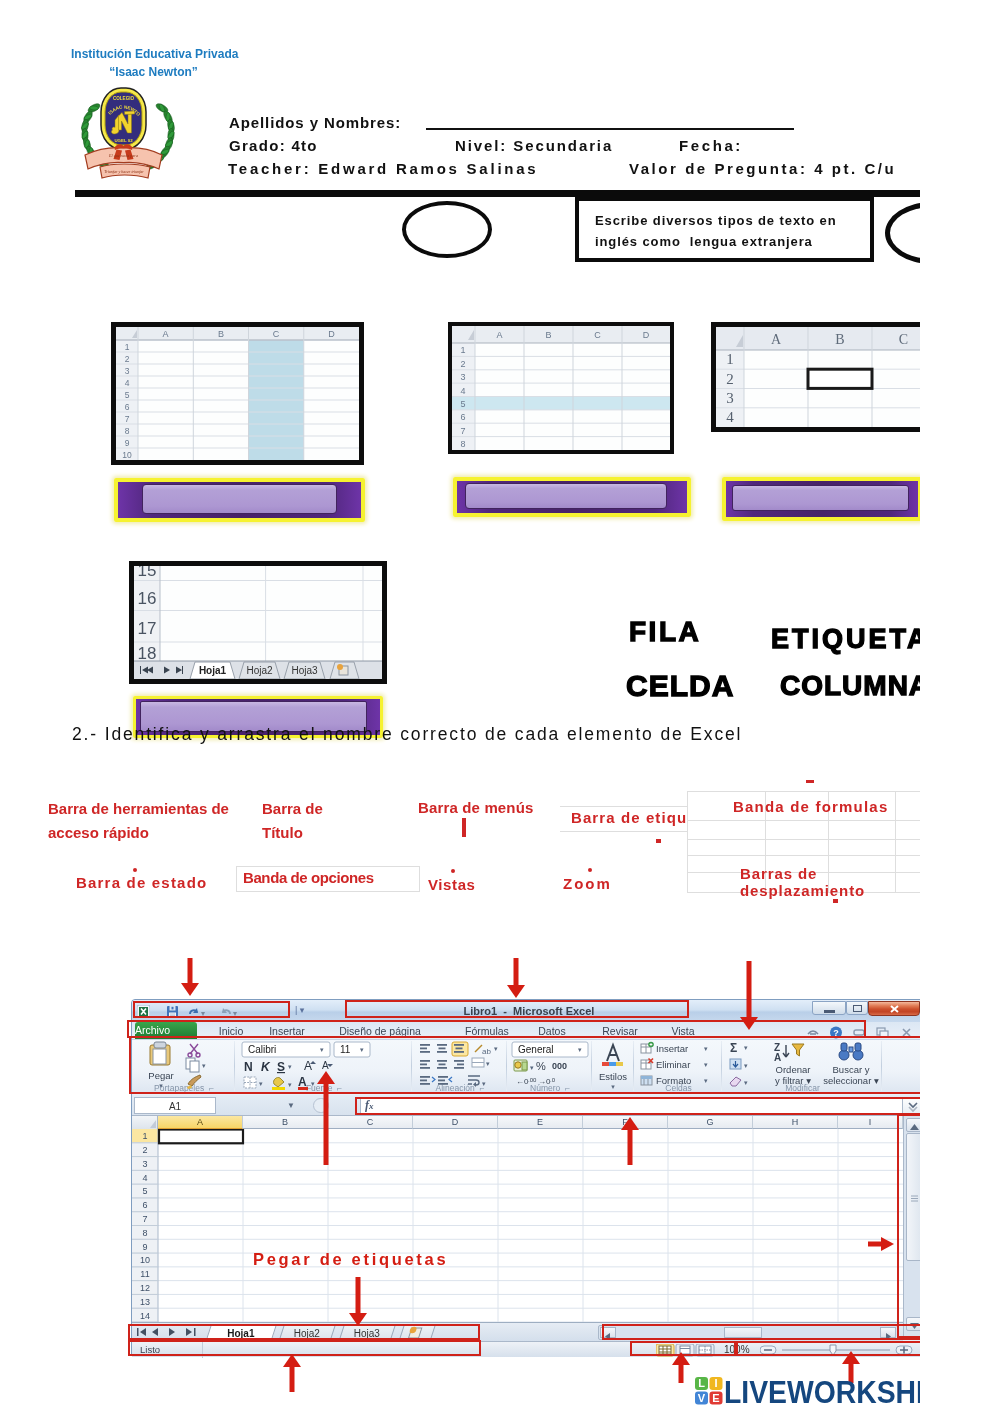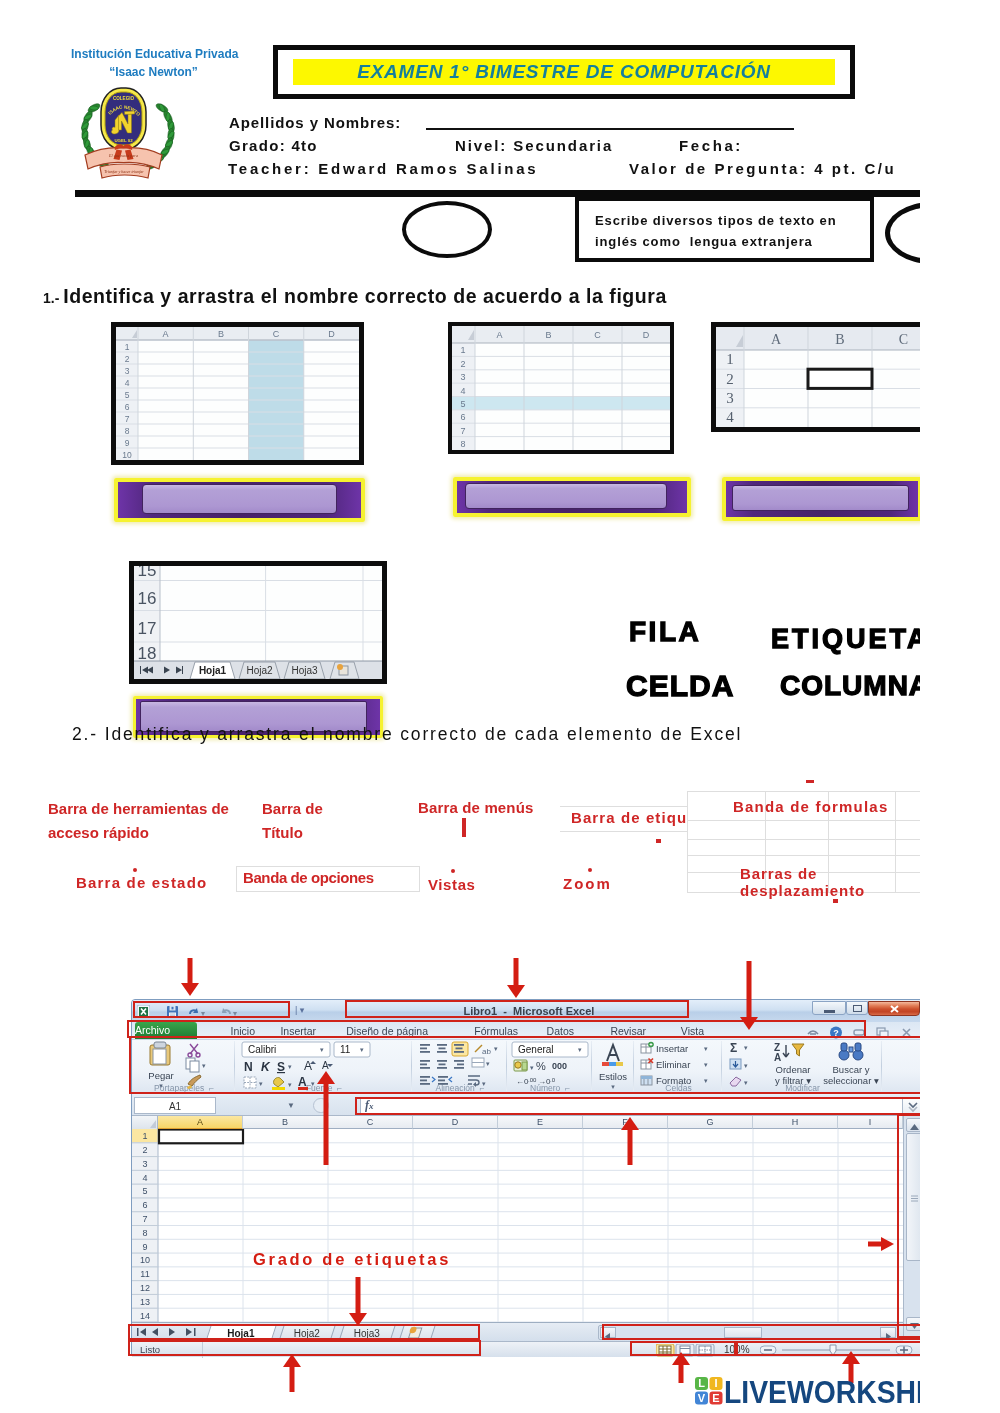--- a/index.html
+++ b/index.html
@@ -5,21 +5,21 @@
 html,body{margin:0;padding:0;background:#fff;}
 *{box-sizing:border-box;}
 #page{position:relative;width:920px;height:1413px;background:#fff;font-family:"Liberation Sans",sans-serif;overflow:hidden;}
 .abs{position:absolute;}
 .b{font-weight:bold;}
 .red{color:#cf2626;font-weight:bold;}
 .gline{position:absolute;background:#dedede;}
 .bigword{font-weight:bold;color:#000;letter-spacing:1px;-webkit-text-stroke:1.3px #000;}
 .pb1,.pb2,.pb3,.pb4{border:4px solid #f6f230;border-radius:2px;background:linear-gradient(90deg,#6e34a8 0%,#50277c 14%,#472268 50%,#50277c 86%,#6e34a8 100%);box-shadow:0 0 4px 2px #f0ecae;}
 .pbin{position:absolute;border-radius:4px;background:linear-gradient(180deg,#c8b8e2 0%,#b3a0d6 18%,#ad97d2 75%,#a28acA 100%);border:1.5px solid #41235e;}
-.extab{top:24px;height:15px;text-align:right;font-size:10.5px;color:#3a4554;line-height:15px;}
+.extab{top:24px;height:15px;text-align:center;font-size:10.5px;color:#3a4554;line-height:15px;}
 .rgsep{top:41px;width:1px;height:50px;background:linear-gradient(180deg,#e8eef5,#c2cfdf,#e8eef5);}
 .rglab{top:83px;height:11px;font-size:8.5px;color:#8494a8;text-align:center;line-height:11px;}
 .colh{top:116px;height:13px;font-size:9px;color:#3e5068;text-align:center;line-height:13px;border-right:1px solid #c2cdd9;border-bottom:1px solid #9eaec2;background:linear-gradient(180deg,#f7f9fb,#e6ebf1);}
 .sht{top:2px;height:17px;background:linear-gradient(180deg,#eef2f6,#d8e0ea);border:1px solid #9aa8ba;border-bottom:none;border-radius:0;font-size:10px;color:#333;text-align:center;line-height:16px;transform:skewX(-18deg);}
 .rbox{position:absolute;border:2px solid #cf221a;}
 </style>
 </head>
 <body>
 <div id="page">
 
@@ -77,41 +77,37 @@
     <path d="M7 69 C20 63 34 61 45.5 62 C58 61 72 63 84 69 L81 83 C70 78 58 75.5 45.5 76.5 C33 75.5 21 78 10 83 Z" fill="#f6c3ae" stroke="#a33d20" stroke-width="1.2"></path>
     <path d="M22 81 C34 77 58 77 72 81 L70 92 C56 88 37 88 24 92 Z" fill="#f6c3ae" stroke="#a33d20" stroke-width="1.2"></path>
     <path d="M37 64 C35 59 43 56 45.5 60 C48 56 56 59 54 64 C51 61.5 40 61.5 37 64 Z" fill="#c73a1b"></path>
     <path d="M38.5 63.5 L35.5 73 L41.5 74 L44 64.5 Z M52.5 63.5 L55.5 73 L49.5 74 L47 64.5 Z" fill="#c73a1b"></path>
     <text x="45.5" y="71" font-size="4" fill="#8a3014" text-anchor="middle" font-family="Liberation Serif" font-style="italic">El que nacía para</text>
     <text x="46" y="87" font-size="4" fill="#8a3014" text-anchor="middle" font-family="Liberation Serif" font-style="italic">Triunfar y hacer triunfar</text>
   </g>
 </svg>
 </div>
 
-<div class="abs" style="left:273px;top:45px;width:582px;height:54px;border:5px solid #0b0b0b;background:#fff;">
-  <div class="abs" style="left:15px;top:9px;right:15px;height:26px;background:#fdf800;text-align:center;font-size:19px;font-weight:bold;font-style:italic;color:#157f9c;line-height:26px;letter-spacing:0.8px;">EXAMEN 1° BIMESTRE DE COMPUTACIÓN</div>
-</div>
 
 <div class="abs b" style="left:229px;top:114px;font-size:15px;letter-spacing:0.9px;color:#111;">Apellidos y Nombres:</div>
 <div class="abs" style="left:426px;top:128px;width:368px;height:2px;background:#111;"></div>
 <div class="abs b" style="left:229px;top:137px;font-size:15px;letter-spacing:1.3px;color:#111;">Grado: 4to</div>
 <div class="abs b" style="left:455px;top:137px;font-size:15px;letter-spacing:1.9px;color:#111;">Nivel: Secundaria</div>
 <div class="abs b" style="left:679px;top:137px;font-size:15px;letter-spacing:2.6px;color:#111;">Fecha:</div>
 <div class="abs b" style="left:228px;top:160px;font-size:15px;letter-spacing:2.75px;color:#111;">Teacher: Edward Ramos Salinas</div>
 <div class="abs b" style="left:629px;top:160px;font-size:15px;letter-spacing:2.55px;color:#111;">Valor de Pregunta: 4 pt. C/u</div>
 
 <div class="abs" style="left:75px;top:190px;width:857px;height:7px;background:#0b0b0b;"></div>
 
 <div class="abs" style="left:402px;top:201px;width:90px;height:57px;border:4px solid #0b0b0b;border-radius:50%;"></div>
 <div class="abs" style="left:575px;top:197px;width:299px;height:65px;border:4px solid #0b0b0b;background:#fff;">
   <div class="abs b" style="left:16px;top:9px;font-size:13px;letter-spacing:0.9px;color:#111;line-height:21px;">Escribe diversos tipos de texto en<br>inglés como&nbsp; lengua extranjera</div>
 </div>
 <div class="abs" style="left:885px;top:202px;width:95px;height:62px;border:5px solid #0b0b0b;border-radius:50%;"></div>
 
-<div class="abs" style="left:43px;top:285px;font-size:14px;font-weight:bold;color:#111;">1.-&nbsp;<span style="font-size:19.5px;letter-spacing:0.55px;">Identifica y arrastra el nombre correcto de acuerdo a la figura</span></div>
 
 <div class="abs" id="shot1" style="left:111px;top:322px;width:253px;height:143px;border:5px solid #0d0d0d;background:#fdfdfd;"><svg width="243" height="133" viewBox="0 0 243 133">
         <rect x="0" y="0" width="243" height="133" fill="#fdfefe"></rect>
         <rect x="0" y="0" width="243" height="13" fill="#e9edf2"></rect>
         <rect x="0" y="13" width="22" height="120" fill="#eef1f5"></rect>
         <rect x="132.5" y="13" width="55.25" height="120" fill="#bedce8"></rect>
         <line x1="0" y1="13.0" x2="243" y2="13.0" stroke="#d9dee5" stroke-width="1"></line>
         <line x1="0" y1="25.0" x2="243" y2="25.0" stroke="#d9dee5" stroke-width="1"></line>
         <line x1="0" y1="37.0" x2="243" y2="37.0" stroke="#d9dee5" stroke-width="1"></line>
         <line x1="0" y1="49.0" x2="243" y2="49.0" stroke="#d9dee5" stroke-width="1"></line>
@@ -744,21 +740,21 @@
       </svg>
   <svg class="abs" style="left:671px;top:1352px;" width="20" height="31">
         <path d="M10 0 L19 13 L1 13 Z" fill="#d41d12"></path>
         <rect x="7.5" y="13" width="5" height="18" fill="#d41d12"></rect>
       </svg>
   <svg class="abs" style="left:841px;top:1351px;" width="20" height="32">
         <path d="M10 0 L19 13 L1 13 Z" fill="#d41d12"></path>
         <rect x="7.5" y="13" width="5" height="19" fill="#d41d12"></rect>
       </svg>
 
-  <div class="abs" style="left:253px;top:1250px;font-size:16.5px;font-weight:bold;color:#d41d12;letter-spacing:2.7px;">Grado de etiquetas</div>
+  <div class="abs" style="left:253px;top:1250px;font-size:16.5px;font-weight:bold;color:#d41d12;letter-spacing:2.7px;">Pegar de etiquetas</div>
 </div>
 
 <div class="abs" id="lws" style="left:695px;top:1375px;width:300px;height:32px;">
   <svg width="300" height="32">
     <g font-family="Liberation Sans" font-weight="bold" font-size="11" text-anchor="middle" fill="#fff">
       <rect x="0" y="2" width="13" height="13" rx="3" fill="#58b647"></rect>
           <text x="6.5" y="12">L</text>
       <rect x="14.5" y="2" width="13" height="13" rx="3" fill="#f0b71f"></rect>
           <text x="21" y="12">I</text>
       <rect x="0" y="16.5" width="13" height="13" rx="3" fill="#4285d6"></rect>

